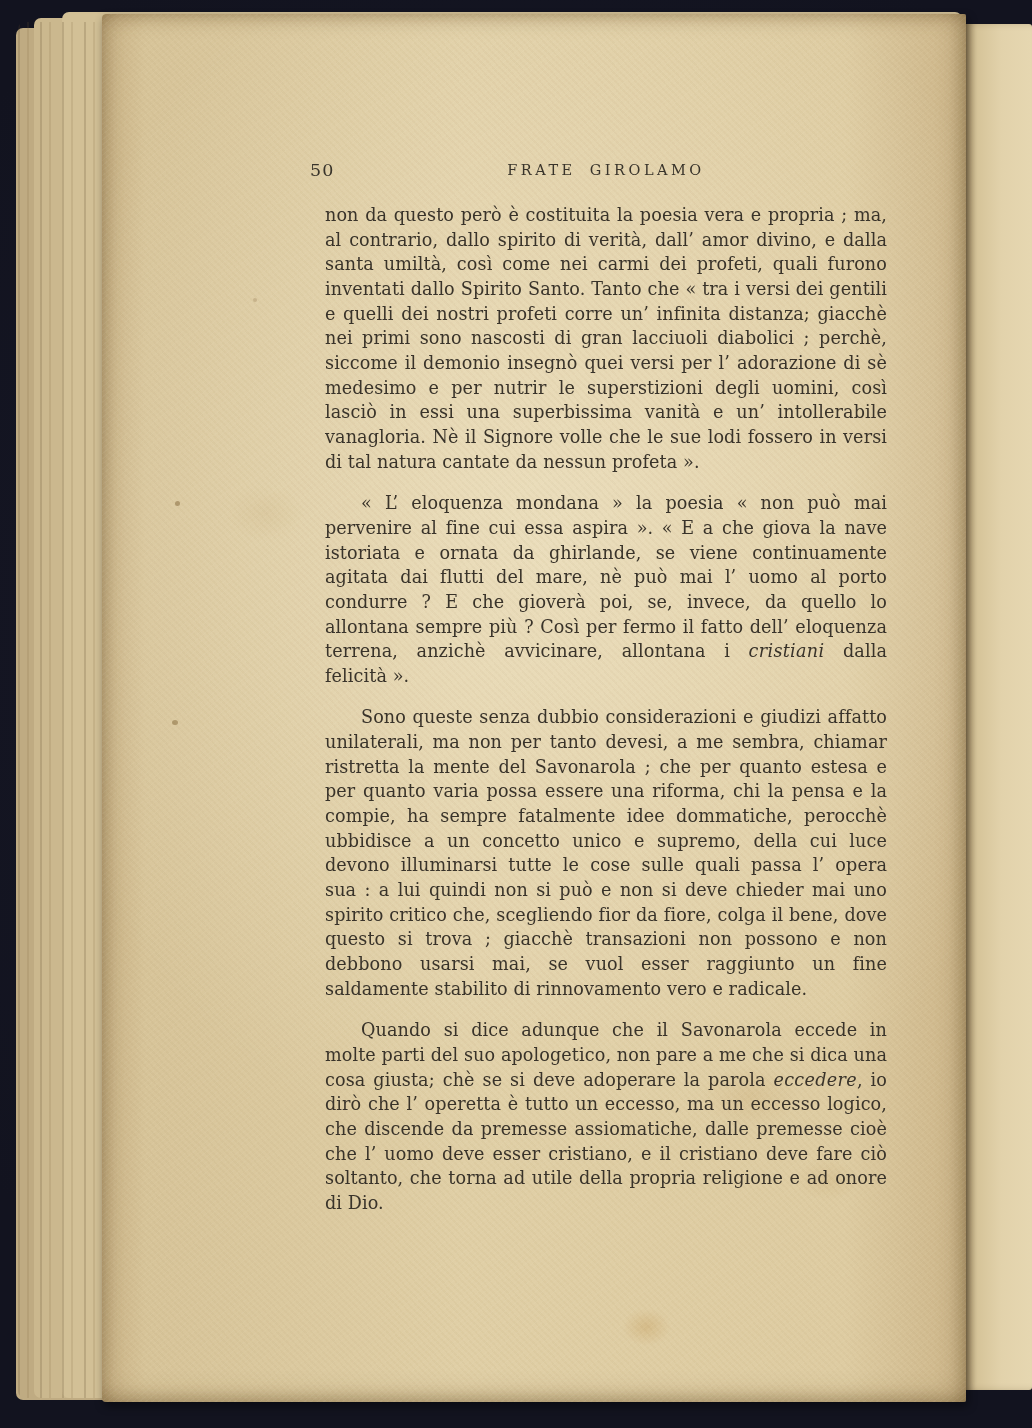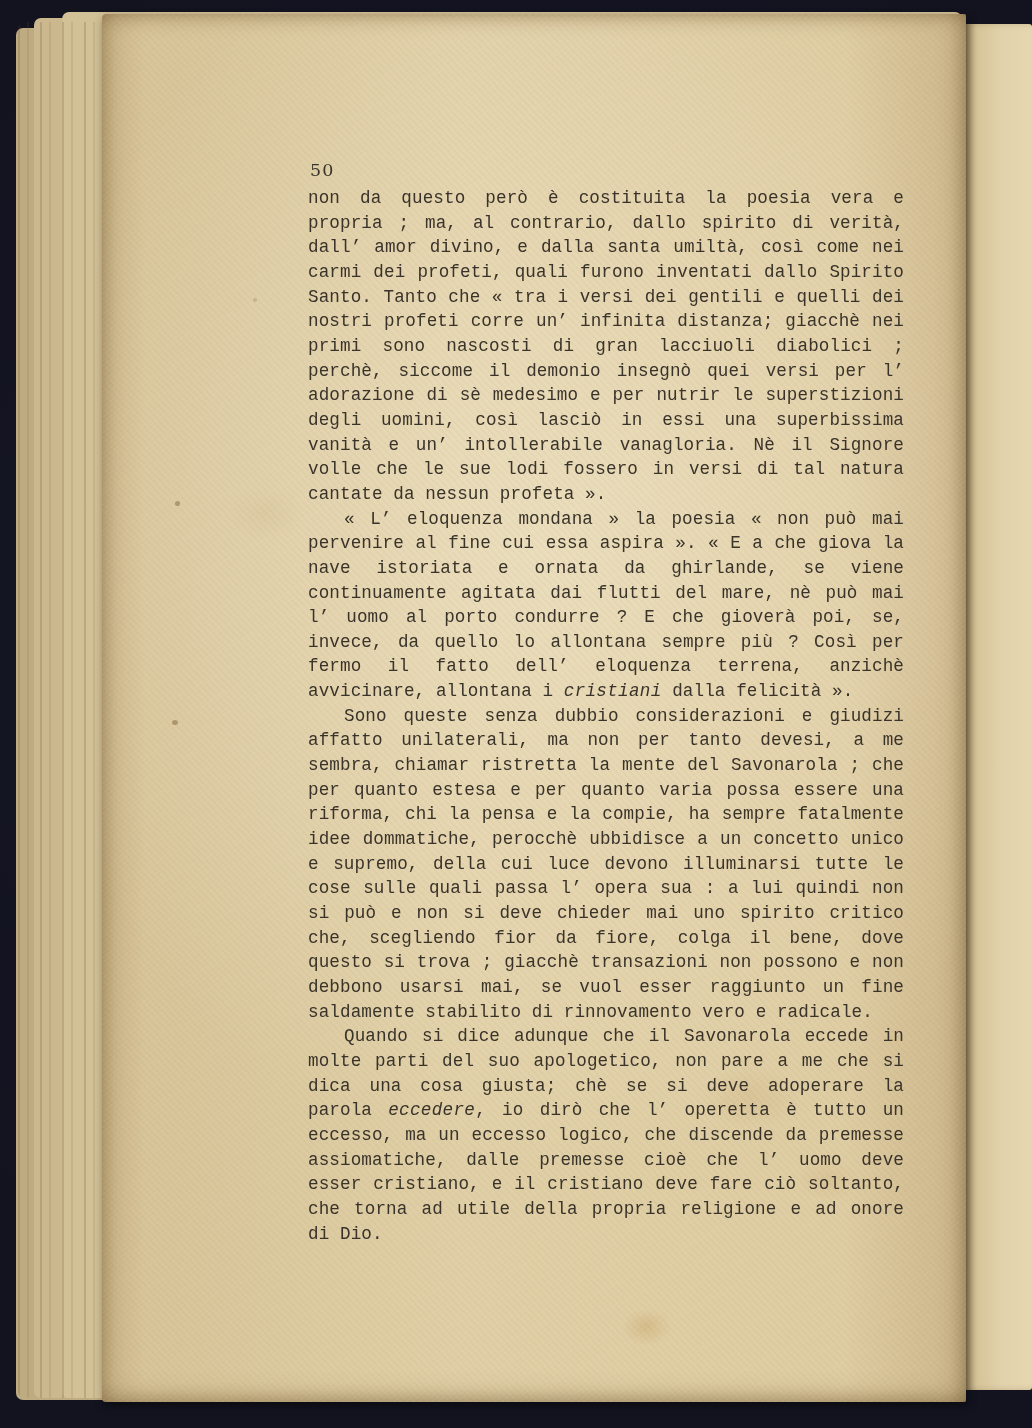--- a/index.html
+++ b/index.html
@@ -77,23 +77,22 @@
     padding-top:2px;
     word-spacing:6px;
   }
   .text-block{
     position:absolute;left:206px;top:172px;width:596px;
     color:#39332a;
     font-size:17.6px;line-height:24.65px;
     letter-spacing:.1px;
   }
   .para{
-    margin:0;
+    margin:17px;
     text-align:justify;
-    font-family:Liberation Mono, monospace;
   }
   .para.indent{text-indent:36px;}
   .para i{letter-spacing:.3px;}
 </style>
 </head>
 <body>
 
 <div class="photo">
 
   <div class="facing-page"></div>
@@ -105,20 +104,21 @@
 
   <div class="main-page">
     <div class="grain"></div>
 
     <div class="speck" style="left:73px;top:487px;width:5px;height:5px;"></div>
     <div class="speck" style="left:70px;top:706px;width:6px;height:5px;"></div>
     <div class="speck" style="left:151px;top:284px;width:4px;height:4px;opacity:.5;"></div>
 
     <div class="header-row">
       <span class="page-number">50</span>
+      <div class="running-title">FRATE GIROLAMO</div>
     </div>
 
     <div class="text-block">
         <p class="para"><span>non da questo però è costituita la poesia vera e propria&nbsp;; ma, al contrario, dallo spirito di verità, dall’ amor divino, e dalla santa umiltà, così come nei carmi dei profeti, quali furono inventati dallo Spirito Santo. Tanto che «&nbsp;tra i versi dei gentili e quelli dei nostri profeti corre un’ infinita distanza; giacchè nei primi sono nascosti di gran lacciuoli diabolici&nbsp;; perchè, siccome il demonio insegnò quei versi per l’ adorazione di sè medesimo e per nutrir le superstizioni degli uomini, così lasciò in essi una superbissima vanità e un’ intollerabile vanagloria. Nè il Signore volle che le sue lodi fossero in versi di tal natura cantate da nessun profeta&nbsp;».</span></p>
         <p class="para indent"><span>«&nbsp;L’ eloquenza mondana&nbsp;» la poesia «&nbsp;non può mai pervenire al fine cui essa aspira&nbsp;». «&nbsp;E a che giova la nave istoriata e ornata da ghirlande, se viene continuamente agitata dai flutti del mare, nè può mai l’ uomo al porto condurre&nbsp;? E che gioverà poi, se, invece, da quello lo allontana sempre più&nbsp;? Così per fermo il fatto dell’ eloquenza terrena, anzichè avvicinare, allontana i </span><i>cristiani</i><span> dalla felicità&nbsp;».</span></p>
         <p class="para indent"><span>Sono queste senza dubbio considerazioni e giudizi affatto unilaterali, ma non per tanto devesi, a me sembra, chiamar ristretta la mente del Savonarola&nbsp;; che per quanto estesa e per quanto varia possa essere una riforma, chi la pensa e la compie, ha sempre fatalmente idee dommatiche, perocchè ubbidisce a un concetto unico e supremo, della cui luce devono illuminarsi tutte le cose sulle quali passa l’ opera sua&nbsp;: a lui quindi non si può e non si deve chieder mai uno spirito critico che, scegliendo fior da fiore, colga il bene, dove questo si trova&nbsp;; giacchè transazioni non possono e non debbono usarsi mai, se vuol esser raggiunto un fine saldamente stabilito di rinnovamento vero e radicale.</span></p>
         <p class="para indent"><span>Quando si dice adunque che il Savonarola eccede in molte parti del suo apologetico, non pare a me che si dica una cosa giusta; chè se si deve adoperare la parola </span><i>eccedere</i><span>, io dirò che l’ operetta è tutto un eccesso, ma un eccesso logico, che discende da premesse assiomatiche, dalle premesse cioè che l’ uomo deve esser cristiano, e il cristiano deve fare ciò soltanto, che torna ad utile della propria religione e ad onore di Dio.</span></p>
       </div>
   </div>
 

